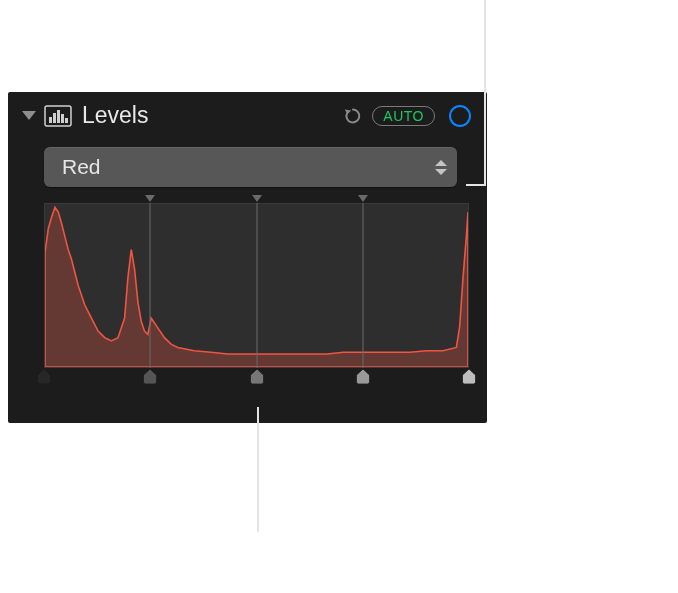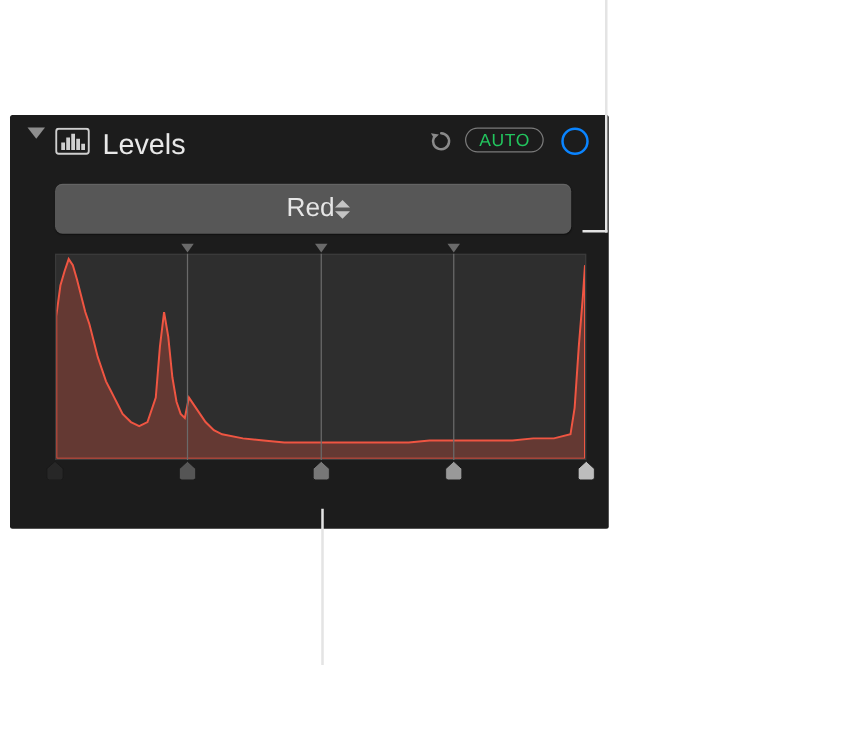--- a/index.html
+++ b/index.html
@@ -15,21 +15,21 @@
     position: absolute;
     left: 8px;
     top: 92px;
     width: 479px;
     height: 331px;
     background: #1c1c1c;
     border-radius: 2px;
   }
   .panel-header {
     display: flex;
-    align-items: flex-start;
+    align-items: center;
     padding: 10px 16px 8px 14px;
     gap: 8px;
   }
   .disclosure {
     width: 0; height: 0;
     border-left: 7px solid transparent;
     border-right: 7px solid transparent;
     border-top: 9px solid #8e8e8e;
     cursor: pointer;
   }
@@ -67,21 +67,21 @@
     cursor: pointer;
     margin-left: 6px;
   }
   .channel-select {
     margin: 10px 30px 8px 36px;
     height: 40px;
     background: #575757;
     border-radius: 6px;
     display: flex;
     align-items: center;
-    justify-content: center;
+    justify-content: space-between;
     padding: 0 10px 0 18px;
     cursor: pointer;
     box-shadow: inset 0 1px 0 rgba(255,255,255,0.08), 0 1px 1px rgba(0,0,0,0.4);
   }
   .channel-label {
     color: #e6e6e6;
     font-size: 21px;
     font-weight: 400;
   }
   .stepper {

